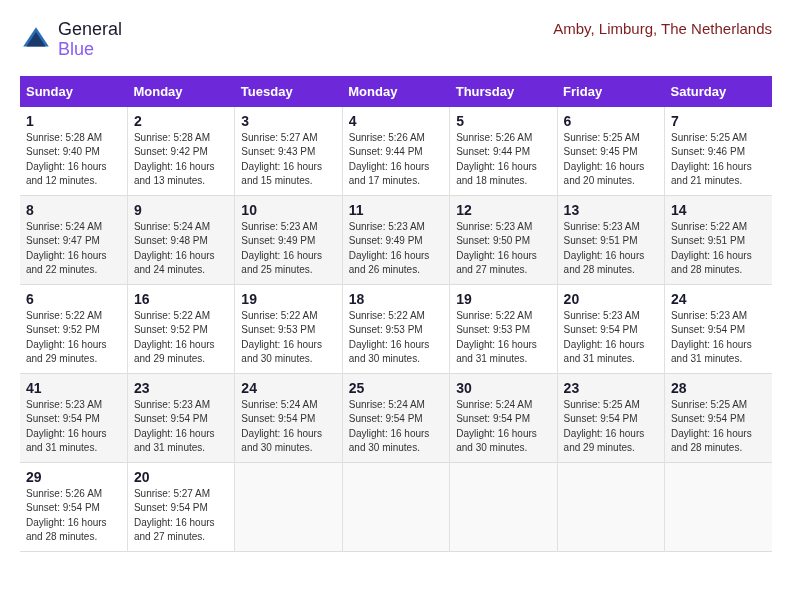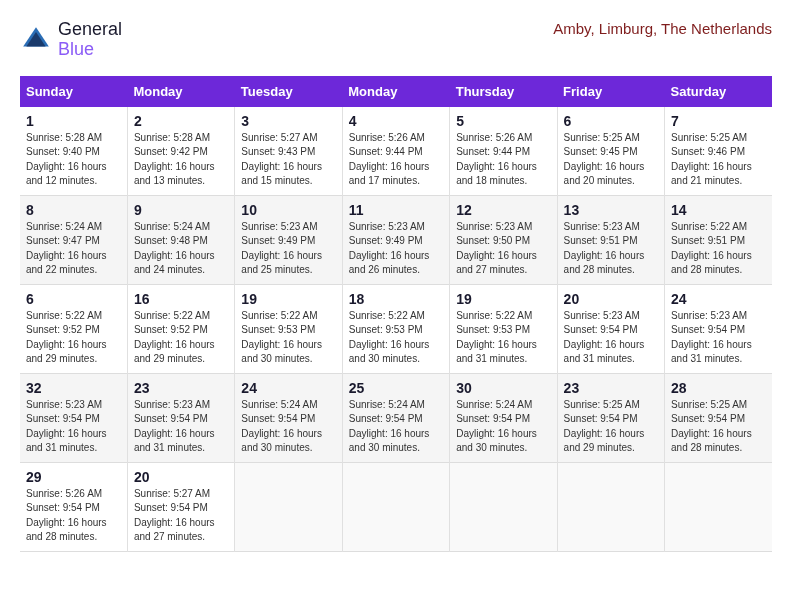--- a/index.html
+++ b/index.html
@@ -275,21 +275,21 @@
         <td>
           <span class="day-num">24</span>
           <div class="day-info" style="white-space: pre-line;">Sunrise: 5:23 AM
 Sunset: 9:54 PM
 Daylight: 16 hours
 and 31 minutes.</div>
         </td>
       </tr>
       <tr>
         <td>
-          <span class="day-num">32</span>
+          <span class="day-num">41</span>
           <div class="day-info" style="white-space: pre-line;">Sunrise: 5:23 AM
 Sunset: 9:54 PM
 Daylight: 16 hours
 and 31 minutes.</div>
         </td>
         <td>
           <span class="day-num">23</span>
           <div class="day-info" style="white-space: pre-line;">Sunrise: 5:23 AM
 Sunset: 9:54 PM
 Daylight: 16 hours

